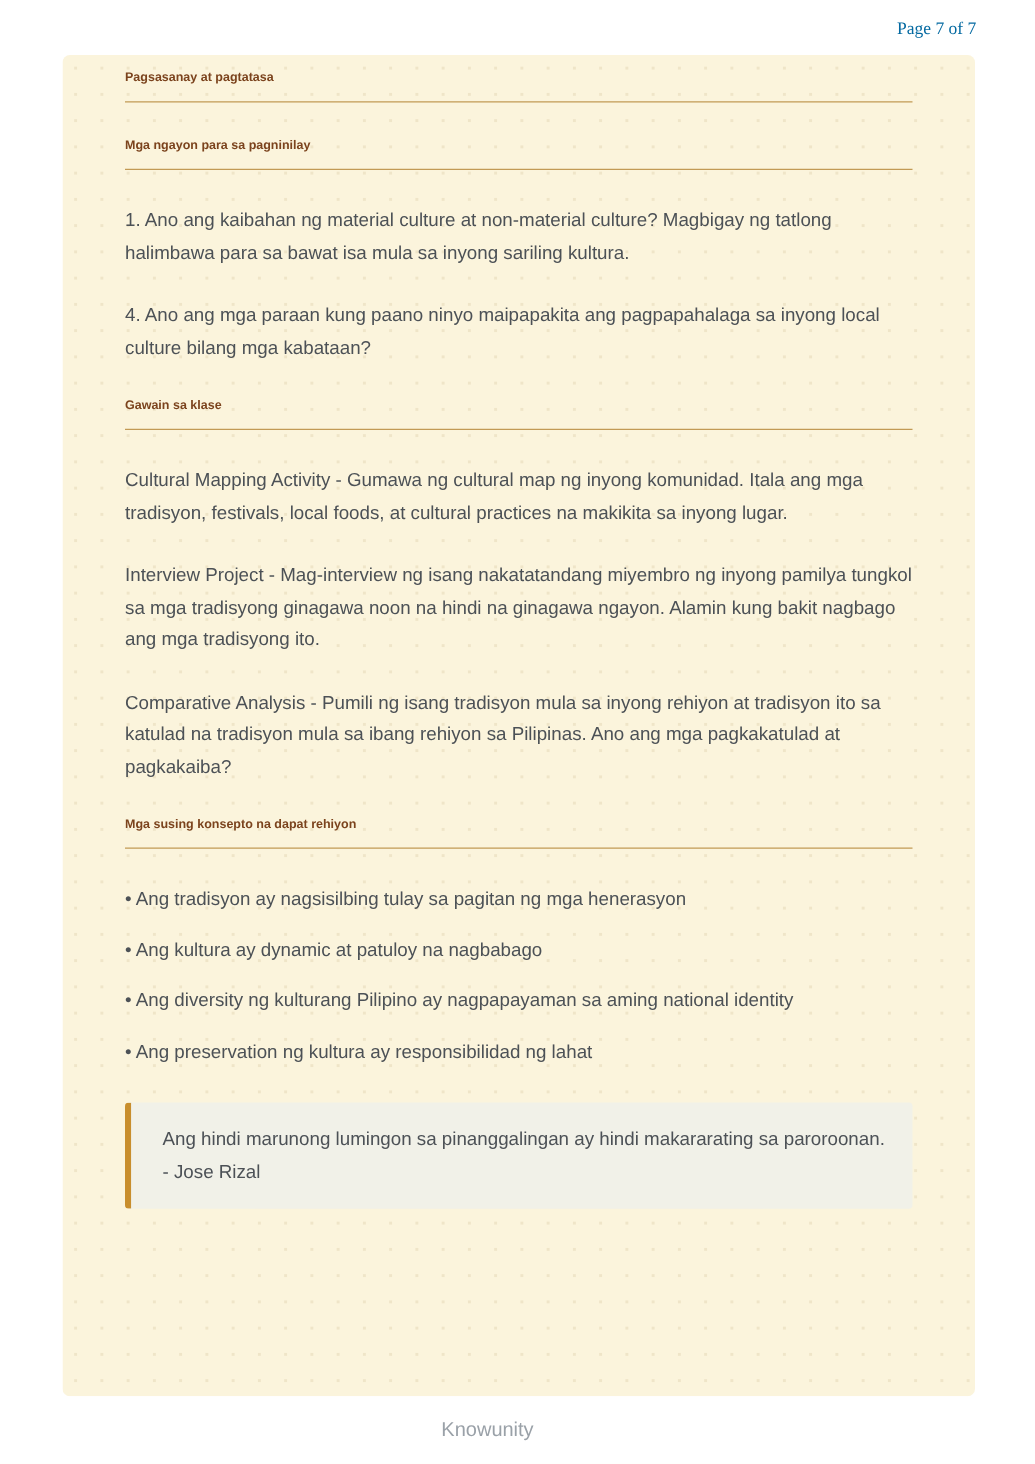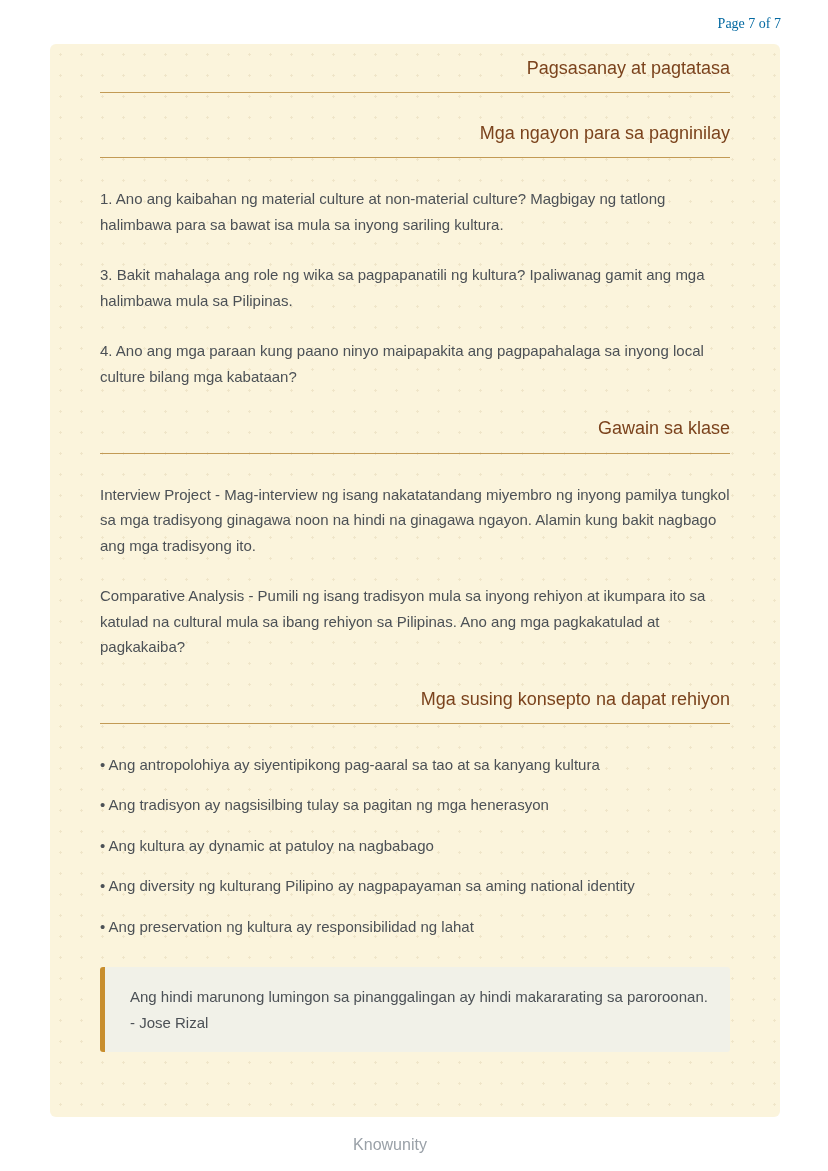--- a/index.html
+++ b/index.html
@@ -26,26 +26,25 @@
     width: 730px;
     min-height: 1073px;
     background-color: #fbf4dc;
     background-image: radial-gradient(rgba(176,150,96,0.16) 1.2px, transparent 1.3px);
     background-size: 21px 21px;
     border-radius: 6px;
     padding: 12px 50px 42px 50px;
   }
 
   .section-heading {
-    font-size: 18px;
-    font-weight: normal;
+    font-size: 10px;
+    font-weight: bold;
     color: #7b431d;
     margin-top: 27px;
     line-height: 1.4;
-    text-align: right;
   }
   .section-heading.first { margin-top: 0; }
 
   .section-rule {
     border: none;
     border-top: 1px solid #c29a55;
     margin-top: 11px;
     margin-bottom: 28px;
   }
 
@@ -96,33 +95,32 @@
 
 <div class="doc-card">
 
   <div class="section-heading first">Pagsasanay at pagtatasa</div>
   <hr class="section-rule">
 
   <div class="section-heading">Mga ngayon para sa pagninilay</div>
   <hr class="section-rule">
 
   <p class="body-para">1. Ano ang kaibahan ng material culture at non-material culture? Magbigay ng tatlong halimbawa para sa bawat isa mula sa inyong sariling kultura.</p>
-  <p class="body-para">3. Bakit mahalaga ang role ng wika sa pagpapanatili ng kultura? Ipaliwanag gamit ang mga halimbawa mula sa Pilipinas.</p>
   <p class="body-para">4. Ano ang mga paraan kung paano ninyo maipapakita ang pagpapahalaga sa inyong local culture bilang mga kabataan?</p>
 
   <div class="section-heading">Gawain sa klase</div>
   <hr class="section-rule">
 
+  <p class="body-para">Cultural Mapping Activity - Gumawa ng cultural map ng inyong komunidad. Itala ang mga tradisyon, festivals, local foods, at cultural practices na makikita sa inyong lugar.</p>
   <p class="body-para">Interview Project - Mag-interview ng isang nakatatandang miyembro ng inyong pamilya tungkol sa mga tradisyong ginagawa noon na hindi na ginagawa ngayon. Alamin kung bakit nagbago ang mga tradisyong ito.</p>
-  <p class="body-para">Comparative Analysis - Pumili ng isang tradisyon mula sa inyong rehiyon at ikumpara ito sa katulad na cultural mula sa ibang rehiyon sa Pilipinas. Ano ang mga pagkakatulad at pagkakaiba?</p>
+  <p class="body-para">Comparative Analysis - Pumili ng isang tradisyon mula sa inyong rehiyon at tradisyon ito sa katulad na tradisyon mula sa ibang rehiyon sa Pilipinas. Ano ang mga pagkakatulad at pagkakaiba?</p>
 
   <div class="section-heading">Mga susing konsepto na dapat rehiyon</div>
   <hr class="section-rule">
 
-  <p class="bullet-item">• Ang antropolohiya ay siyentipikong pag-aaral sa tao at sa kanyang kultura</p>
   <p class="bullet-item">• Ang tradisyon ay nagsisilbing tulay sa pagitan ng mga henerasyon</p>
   <p class="bullet-item">• Ang kultura ay dynamic at patuloy na nagbabago</p>
   <p class="bullet-item">• Ang diversity ng kulturang Pilipino ay nagpapayaman sa aming national identity</p>
   <p class="bullet-item">• Ang preservation ng kultura ay responsibilidad ng lahat</p>
 
   <div class="quote-box">
     <div class="quote-text">Ang hindi marunong lumingon sa pinanggalingan ay hindi makararating sa paroroonan. - Jose Rizal</div>
   </div>
 
 </div>

